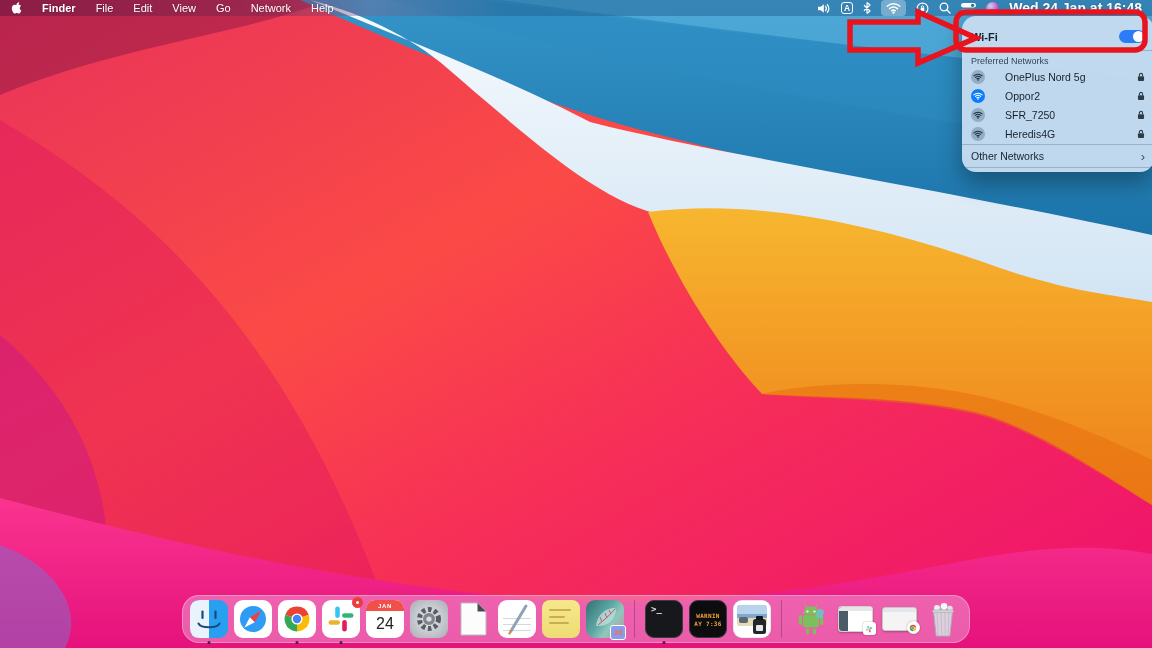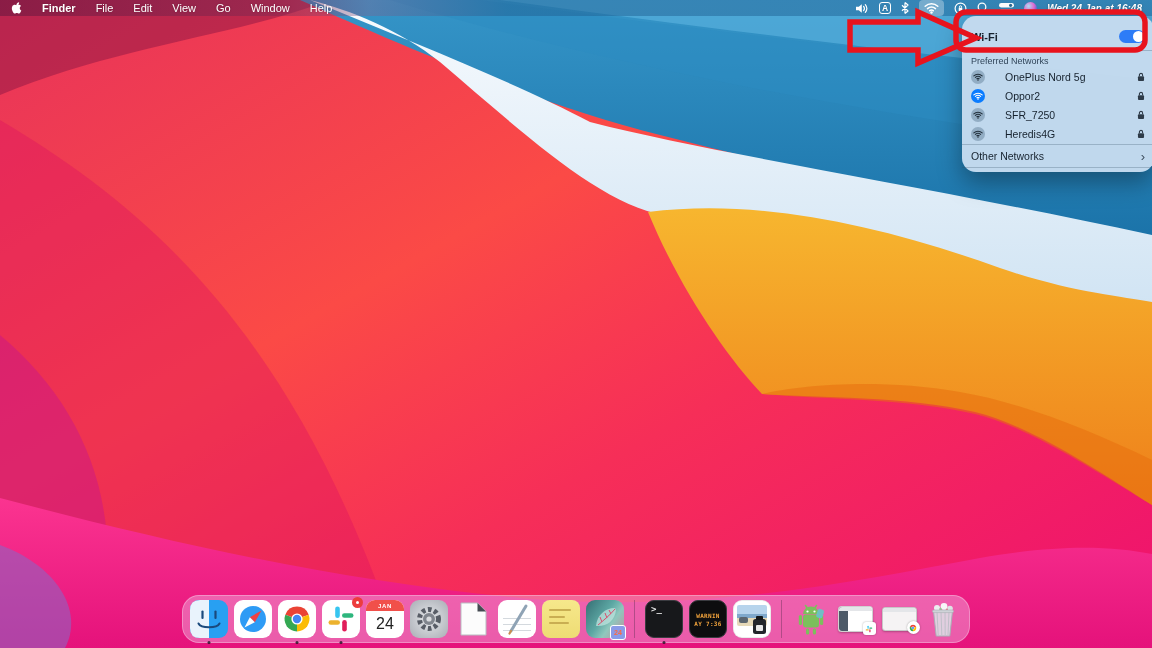--- a/index.html
+++ b/index.html
@@ -16,21 +16,21 @@
   .mb-left{display:flex;align-items:center;gap:20px;}
   .mb-app{font-weight:bold;}
   .mb-item{white-space:nowrap;}
   .mb-right{margin-left:auto;display:flex;align-items:center;gap:10px;}
   .mb-right svg{display:block;}
   .ime{width:12px;height:12px;border:1.3px solid #fff;border-radius:3px;
     display:flex;align-items:center;justify-content:center;font-size:8.5px;font-weight:bold;box-sizing:border-box;}
   .wifi-hl{background:rgba(255,255,255,.32);border-radius:4px;padding:2px 5px;display:flex;}
   .siri{width:13px;height:13px;border-radius:50%;
     background:radial-gradient(circle at 35% 32%,#aee2f7,#e06bd2 45%,#5063da 75%,#3fb98a);}
-  .clock{font-size:10px;font-weight:600;white-space:nowrap;font-style:italic;}
+  .clock{font-size:14px;font-weight:600;white-space:nowrap;}
 
   
   .wifi-menu{position:absolute;left:962px;top:16px;width:192px;z-index:20;
     background:rgba(197,219,238,.97);border-radius:14px;box-sizing:border-box;
     box-shadow:0 10px 24px rgba(0,0,0,.35);padding:8px 0 3px;
     font-size:10.5px;color:#16222e;}
   .wm-head{display:flex;align-items:center;justify-content:space-between;padding:6px 9px;}
   .wm-title{font-weight:bold;font-size:11px;}
   .toggle{width:26px;height:13px;border-radius:7px;background:#2d7cf7;position:relative;}
   .toggle::after{content:"";position:absolute;right:1px;top:1px;width:11px;height:11px;border-radius:50%;background:#fff;}
@@ -174,21 +174,21 @@
       <span style="display:flex;">
         <svg width="12" height="14" viewBox="0 0 16 19" fill="#fff">
           <path d="M11.3,4.6c0.6-0.8,1.1-1.9,0.9-3c-0.9,0.1-2,0.6-2.7,1.4C8.9,3.7,8.4,4.8,8.6,5.9 C9.6,5.9,10.6,5.4,11.3,4.6z M13.1,9.7c0-2,1.6-2.9,1.7-3c-0.9-1.4-2.4-1.6-2.9-1.6c-1.2-0.1-2.4,0.7-3,0.7 c-0.6,0-1.6-0.7-2.6-0.7c-1.3,0-2.6,0.8-3.3,2c-1.4,2.4-0.4,6,1,8c0.7,1,1.5,2.1,2.5,2c1-0.1,1.4-0.7,2.6-0.7 c1.2,0,1.6,0.7,2.6,0.7c1.1,0,1.8-1,2.4-2c0.8-1.1,1.1-2.2,1.1-2.3C15.2,12.8,13.1,12,13.1,9.7z"></path>
         </svg>
       </span>
       <span class="mb-app">Finder</span>
       <span class="mb-item">File</span>
       <span class="mb-item">Edit</span>
       <span class="mb-item">View</span>
       <span class="mb-item">Go</span>
-      <span class="mb-item">Window</span>
+      <span class="mb-item">Network</span>
       <span class="mb-item">Help</span>
     </div>
     <div class="mb-right">
       <span style="display:flex;">
         <svg width="14" height="11" viewBox="0 0 14 11">
           <polygon points="1,3.7 3.8,3.7 6.8,1.2 6.8,9.8 3.8,7.3 1,7.3" fill="#fff"></polygon>
           <path d="M8.6,3.3 A3.6,3.6 0 0 1 8.6,7.7" fill="none" stroke="#fff" stroke-width="1.2" stroke-linecap="round"></path>
           <path d="M10.3,1.6 A6.2,6.2 0 0 1 10.3,9.4" fill="none" stroke="#fff" stroke-width="1.2" stroke-linecap="round"></path>
         </svg>
       </span>

